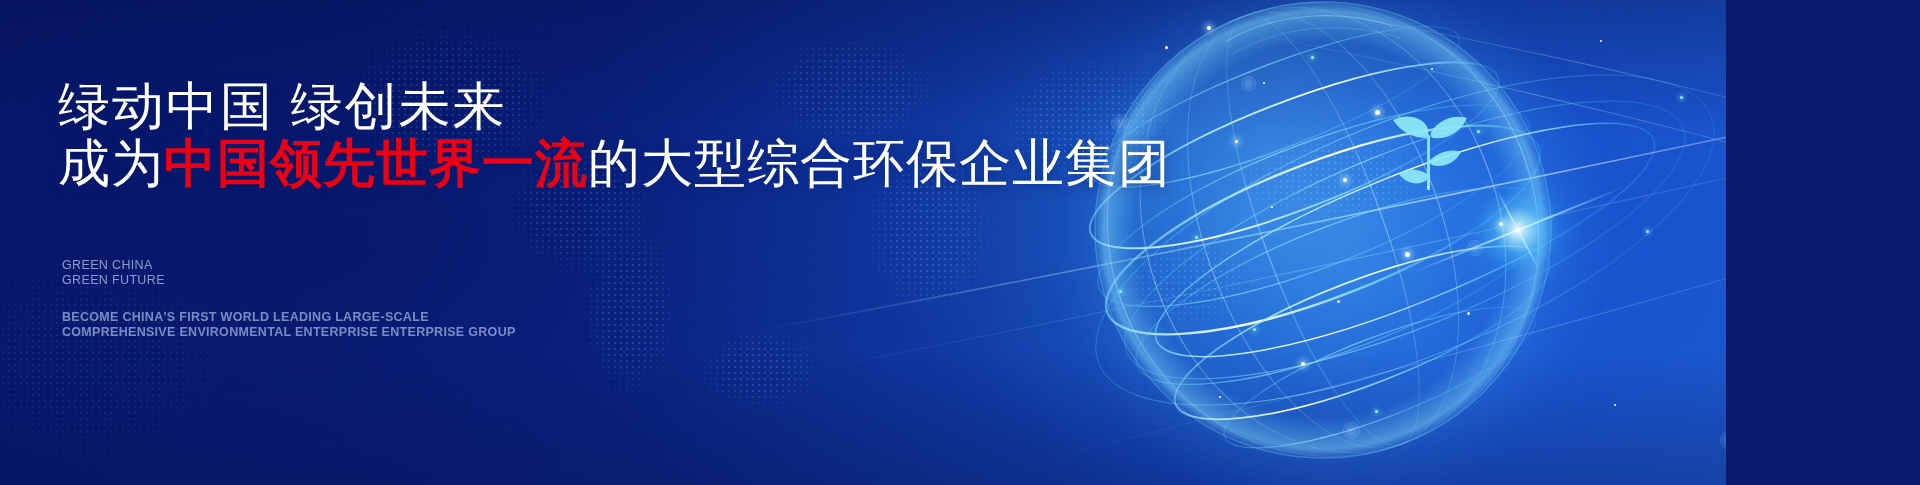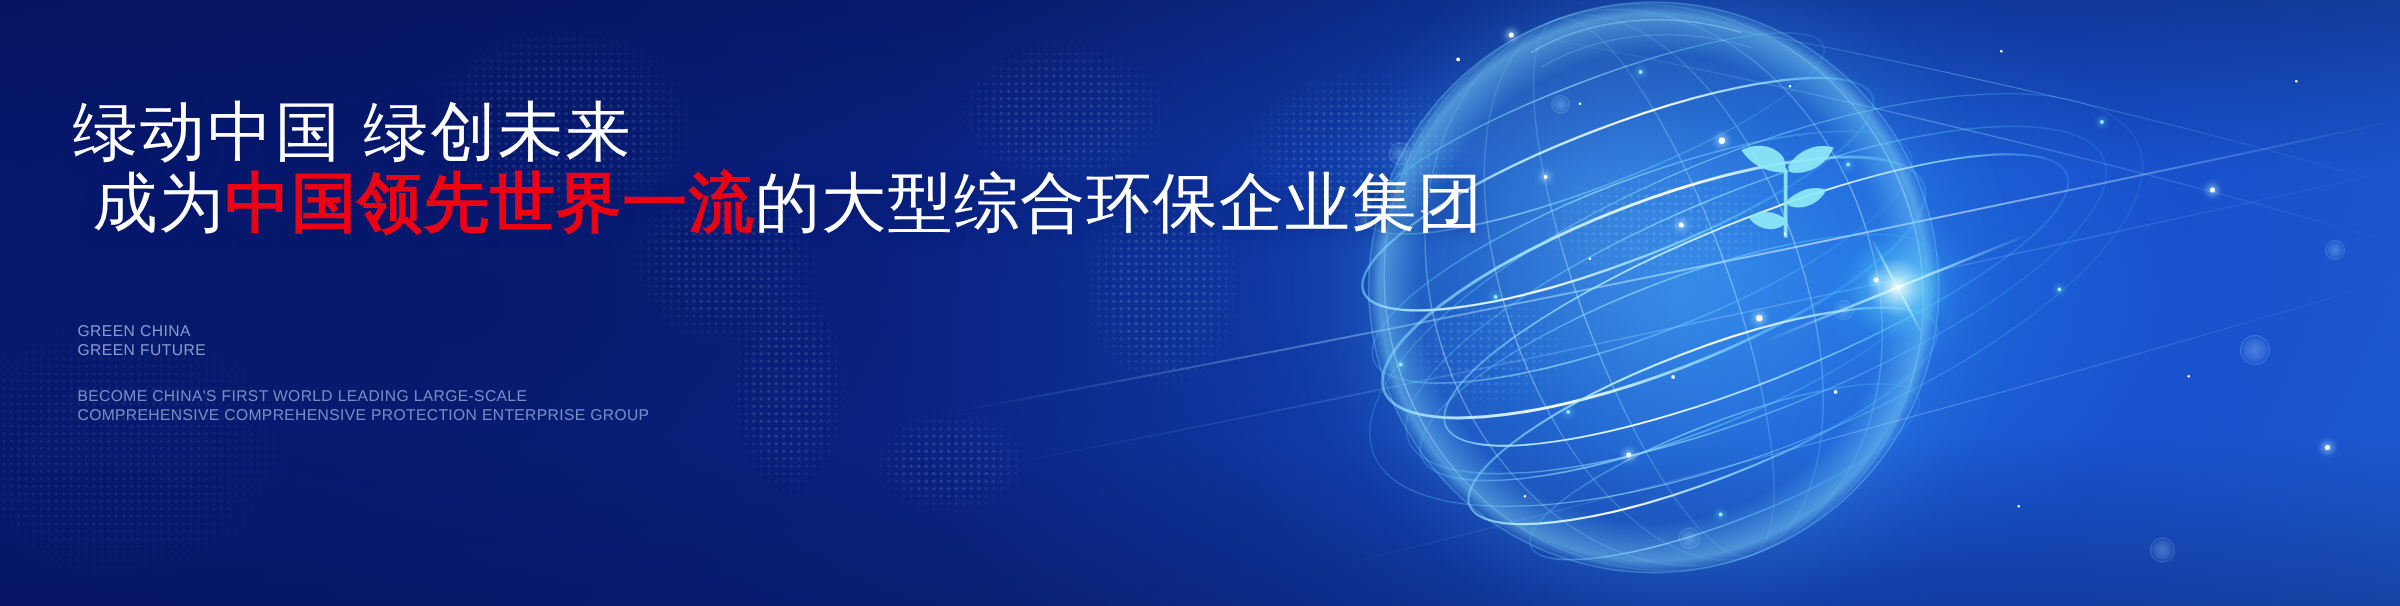--- a/index.html
+++ b/index.html
@@ -7,21 +7,21 @@
     margin: 0;
     padding: 0;
     background: #071a6e;
   }
   body {
     font-family: "Liberation Sans", "DejaVu Sans", sans-serif;
   }
 
   .banner {
     position: relative;
-    width: 1920px;
+    width: 1726px;
     height: 485px;
     overflow: hidden;
     background: #0b2299;
   }
 
   
   .bg-base {
     position: absolute;
     inset: 0;
     background:
@@ -241,21 +241,20 @@
     position: absolute;
     left: 0;
     top: 135px;
     font-size: 52px;
     line-height: 1.1;
     color: #ffffff;
     letter-spacing: 1px;
     font-weight: 400;
     white-space: nowrap;
     text-shadow: 0 2px 12px rgba(0,25,110,0.55);
-    margin-left: 16px;
   }
   .headline-2 .hl {
     color: #ec0014;
     font-weight: 700;
   }
 
   .slogan-en {
     position: absolute;
     left: 4px;
     top: 258px;
@@ -265,21 +264,21 @@
     letter-spacing: 0.35px;
     color: rgba(186,205,240,0.72);
     white-space: nowrap;
   }
 
   .desc-en {
     position: absolute;
     left: 4px;
     top: 310px;
     font-size: 12.5px;
-    font-weight: 400;
+    font-weight: 700;
     line-height: 1.22;
     letter-spacing: 0.3px;
     color: rgba(178,200,238,0.66);
     white-space: nowrap;
   }
 </style>
 </head>
 <body>
 
 <div class="banner">
@@ -438,17 +437,17 @@
       <span>成为</span><span class="hl">中国领先世界一流</span><span>的大型综合环保企业集团</span>
     </div>
 
     <div class="slogan-en">
       <div>GREEN CHINA</div>
       <div>GREEN FUTURE</div>
     </div>
 
     <div class="desc-en">
       <div>BECOME CHINA'S FIRST WORLD LEADING LARGE-SCALE</div>
-      <div>COMPREHENSIVE COMPREHENSIVE PROTECTION ENTERPRISE GROUP</div>
+      <div>COMPREHENSIVE ENVIRONMENTAL ENTERPRISE ENTERPRISE GROUP</div>
     </div>
 
   </div>
 </div>
 
 </body></html>

